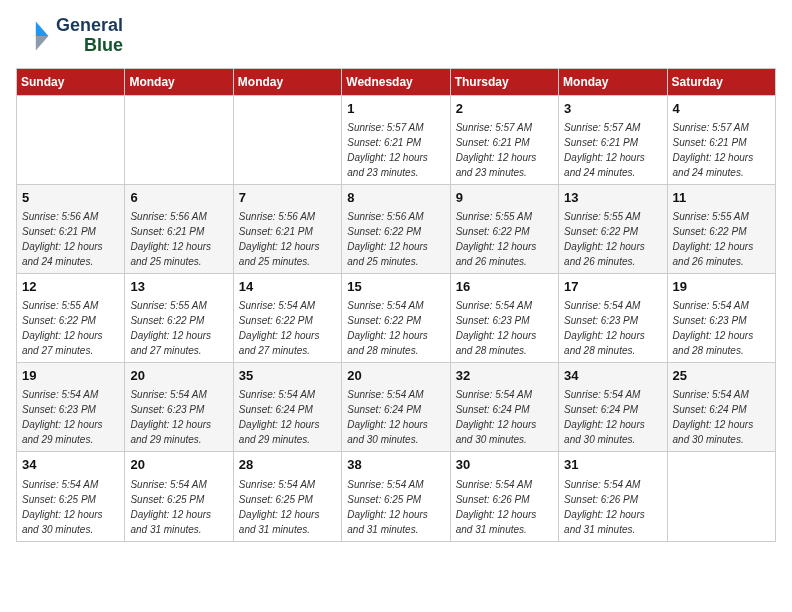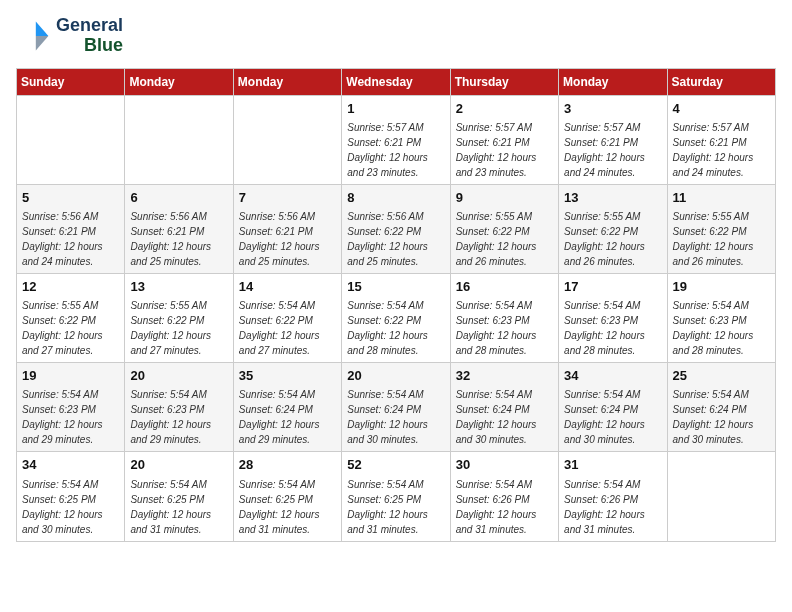--- a/index.html
+++ b/index.html
@@ -183,21 +183,21 @@
         <td><span class="day-num">25</span>
 <span class="day-info">Sunrise: 5:54 AM<br>Sunset: 6:24 PM<br>Daylight: 12 hours and 30 minutes.</span></td>
       </tr>
       <tr>
         <td><span class="day-num">34</span>
 <span class="day-info">Sunrise: 5:54 AM<br>Sunset: 6:25 PM<br>Daylight: 12 hours and 30 minutes.</span></td>
         <td><span class="day-num">20</span>
 <span class="day-info">Sunrise: 5:54 AM<br>Sunset: 6:25 PM<br>Daylight: 12 hours and 31 minutes.</span></td>
         <td><span class="day-num">28</span>
 <span class="day-info">Sunrise: 5:54 AM<br>Sunset: 6:25 PM<br>Daylight: 12 hours and 31 minutes.</span></td>
-        <td><span class="day-num">52</span>
+        <td><span class="day-num">38</span>
 <span class="day-info">Sunrise: 5:54 AM<br>Sunset: 6:25 PM<br>Daylight: 12 hours and 31 minutes.</span></td>
         <td><span class="day-num">30</span>
 <span class="day-info">Sunrise: 5:54 AM<br>Sunset: 6:26 PM<br>Daylight: 12 hours and 31 minutes.</span></td>
         <td><span class="day-num">31</span>
 <span class="day-info">Sunrise: 5:54 AM<br>Sunset: 6:26 PM<br>Daylight: 12 hours and 31 minutes.</span></td>
         <td class="empty">&nbsp;</td>
       </tr>
     </tbody>
 </table>
 

